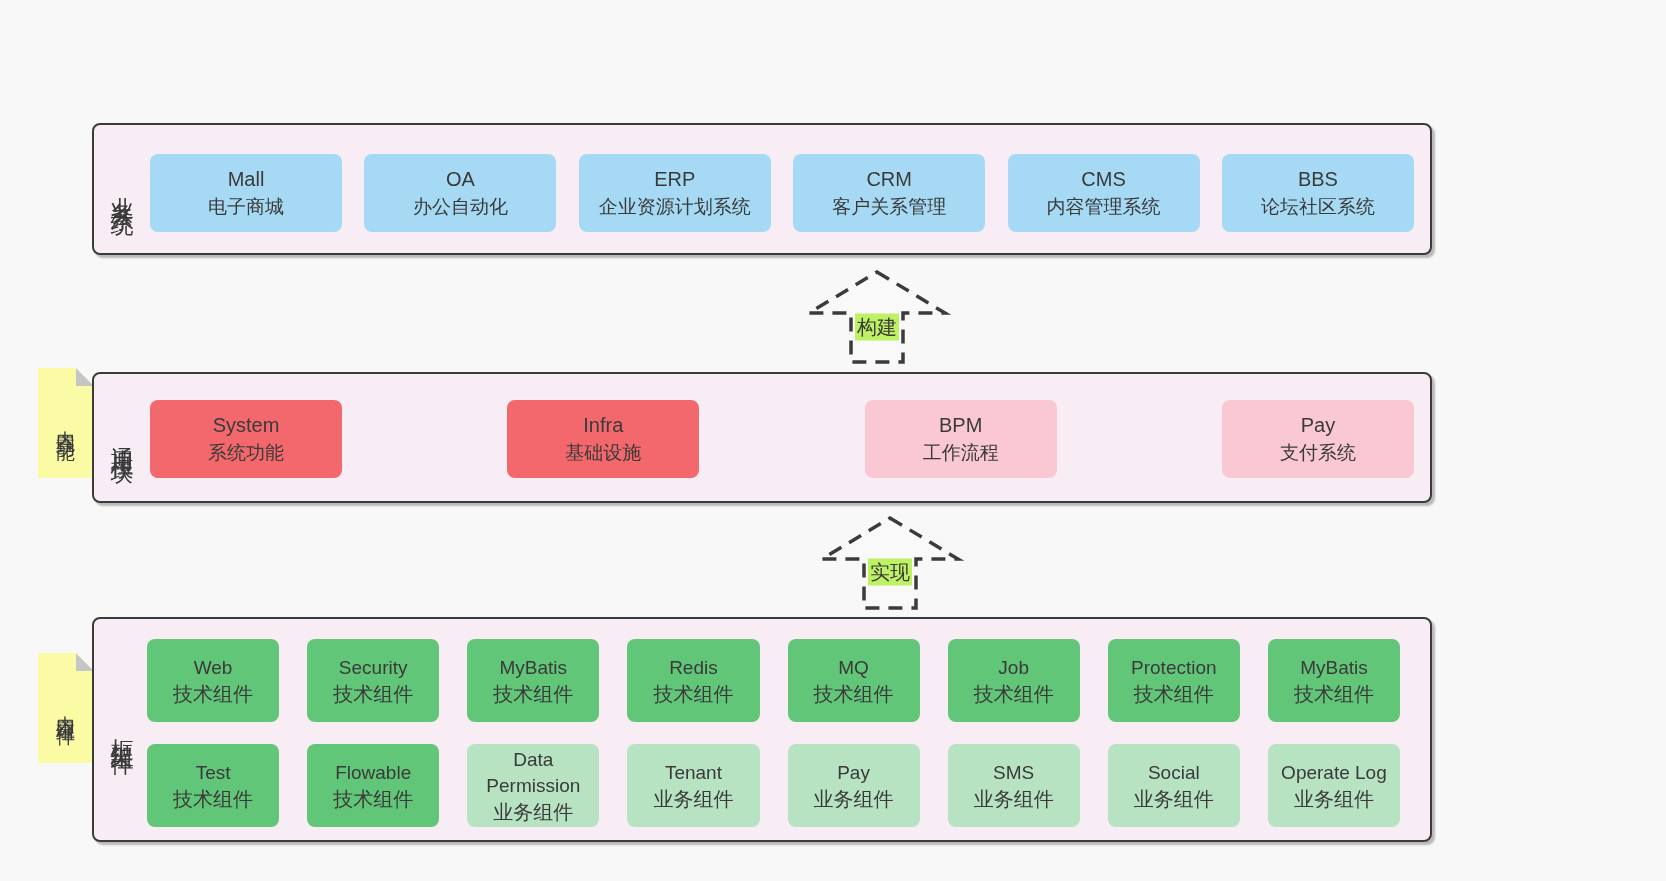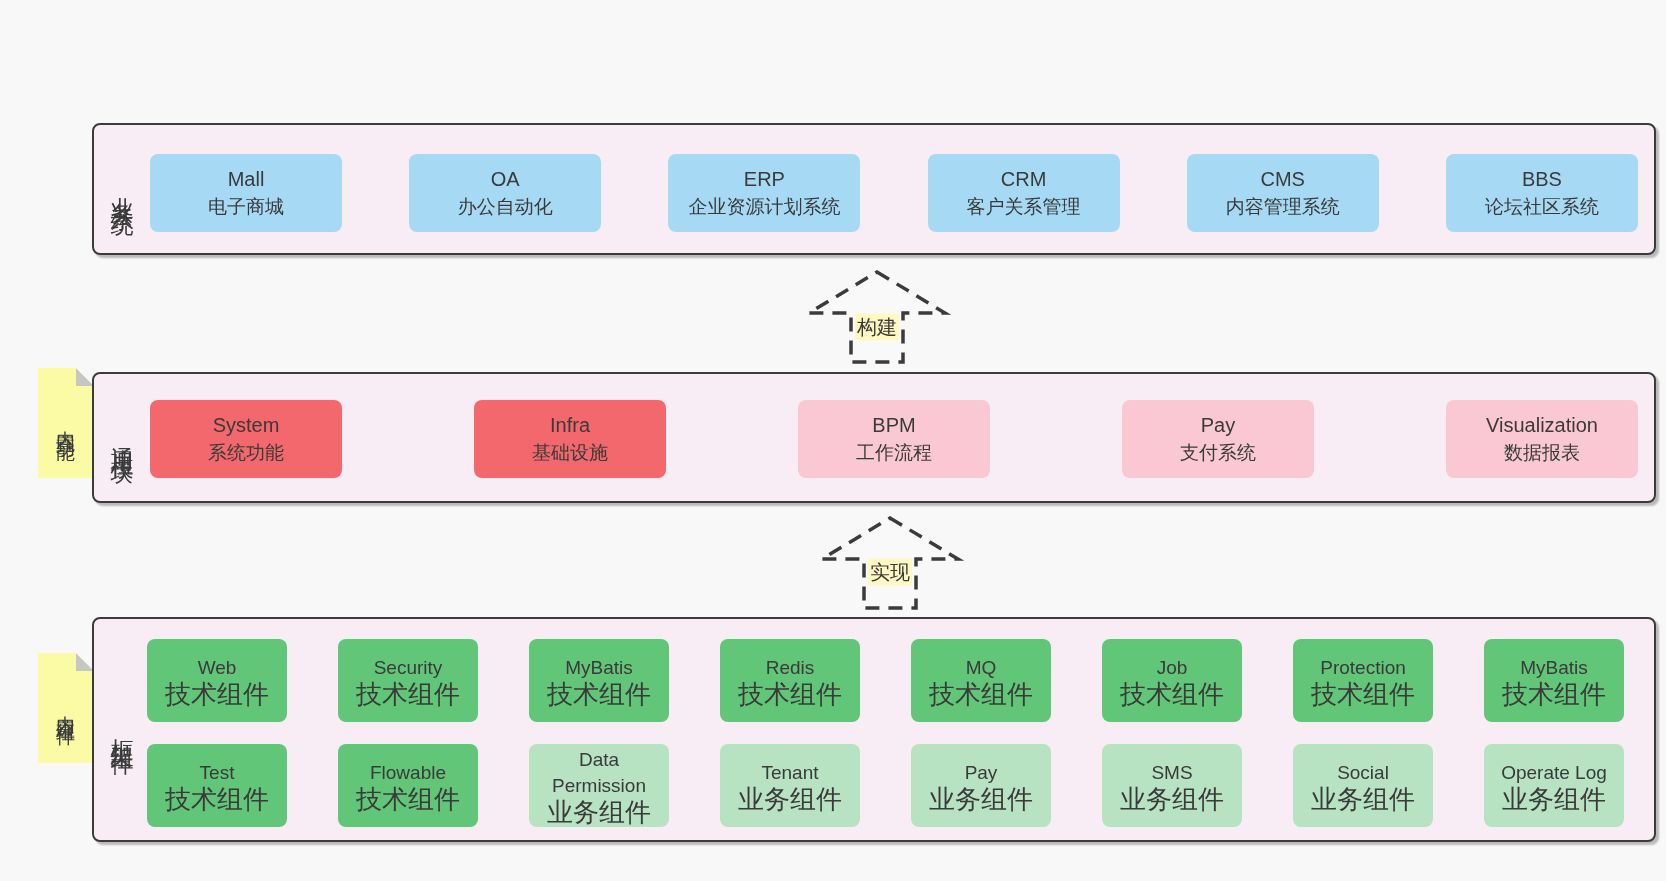--- a/index.html
+++ b/index.html
@@ -7,21 +7,21 @@
     width:1666px; height:881px;
     background:#f8f8f8;
     font-family:"Liberation Sans","DejaVu Sans",sans-serif;
     color:#3a3a3a;
     overflow:hidden;
   }
   .stage { position:relative; width:1666px; height:881px; }
 
   
   .layer {
-    position:absolute; left:92px; width:1564px;
+    position:absolute; left:92px; width:1340px;
     background:#f8edf5;
     border:2px solid #3b3b3b;
     border-radius:8px;
     box-shadow:3px 3px 2px rgba(0,0,0,0.25);
     box-sizing:border-box;
     z-index:2;
   }
   .layer-business  { top:123px; height:132px; }
   .layer-modules   { top:372px; height:131px; }
   .layer-framework { top:617px; height:225px; }
@@ -62,21 +62,21 @@
     padding:2px 6px;
   }
   .box-m { width:192px; height:78px; }
   .box-g { width:140px; height:83px; line-height:26px; font-size:19px; }
   .c-blue       { background:#a6daf4; }
   .c-red        { background:#f2686c; }
   .c-pink       { background:#f9c8d2;text-align:right; }
   .c-green      { background:#62c678; }
   .c-greenlight { background:#b7e3c3; }
   .box-desc { font-size:19px; }
-  .box-g .box-desc { font-size:26px; }
+  .box-g .box-desc { font-size:20px; }
 
   
   .sticky {
     position:absolute; left:38px; width:56px; height:110px;
     background:#fbfba5;
     clip-path:polygon(0 0, calc(100% - 18px) 0, 100% 18px, 100% 100%, 0 100%);
     display:flex; align-items:center; justify-content:center;
     z-index:1;
   }
   .sticky-1 { top:368px; }
@@ -88,21 +88,21 @@
     clip-path:polygon(0 0, 100% 100%, 0 100%);
   }
   .sticky .vtext { font-size:19px; letter-spacing:4px; }
 
   
   .arrow-svg { position:absolute; z-index:3; }
   .arrow-label {
     position:absolute; z-index:4;
     transform:translate(-50%,-50%);
     font-size:20px; color:#3a3a3a;
-    background:#fef9c3; padding:0 2px;
+    background:#bef264; padding:0 2px;
     white-space:nowrap;
   }
 </style>
 </head>
 <body>
 
 <div class="stage">
 
   <div class="sticky sticky-1">
     <span class="fold"></span>
@@ -164,24 +164,20 @@
         <div class="box-desc">基础设施</div>
       </div>
       <div class="box box-m c-pink">
         <div class="box-name">BPM</div>
         <div class="box-desc">工作流程</div>
       </div>
       <div class="box box-m c-pink">
         <div class="box-name">Pay</div>
         <div class="box-desc">支付系统</div>
       </div>
-      <div class="box box-m c-pink">
-        <div class="box-name">Visualization</div>
-        <div class="box-desc">数据报表</div>
-      </div>
     </div>
   </section>
 
   <svg class="arrow-svg" style="left:813px;top:512px" width="155" height="100" viewBox="0 0 155 100">
     <polygon points="77,6 145,47 103,47 103,96 51,96 51,47 9,47" fill="#f9f9f9" stroke="#3b3b3b" stroke-width="3.5" stroke-dasharray="14 9"></polygon>
   </svg>
   <span class="arrow-label" style="left:890px;top:572px">实现</span>
 
   <section class="layer layer-framework">
     <div class="vlabel-wrap">

